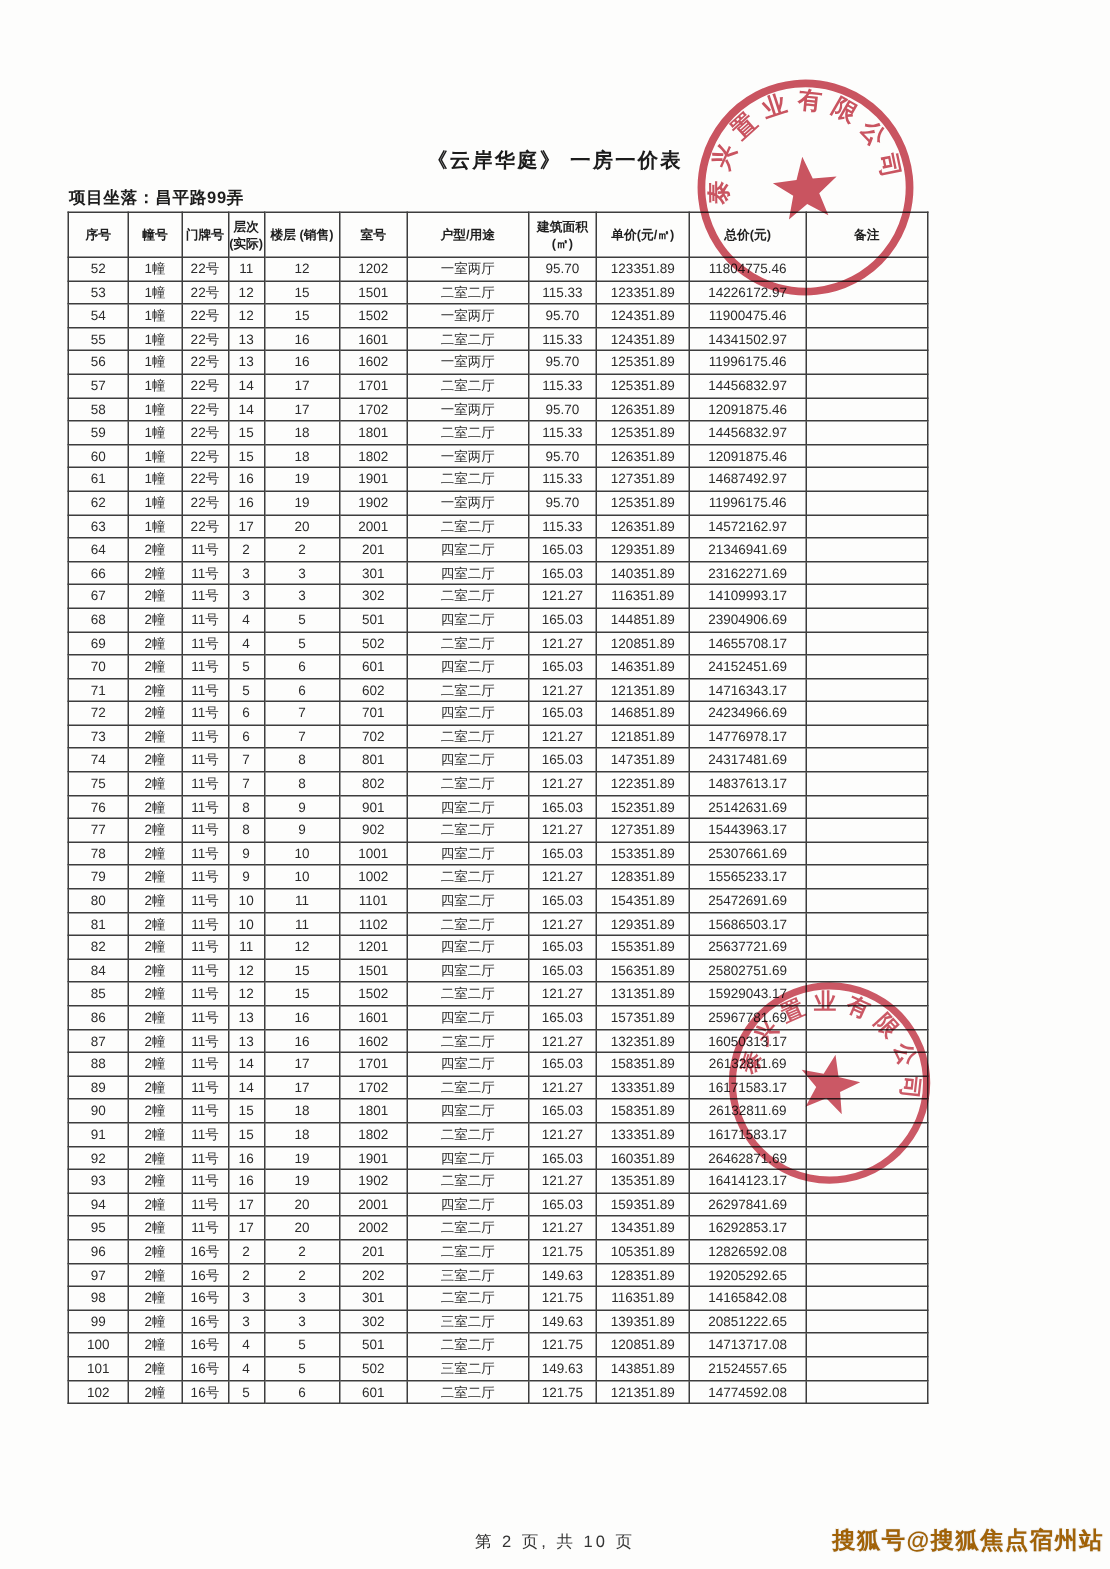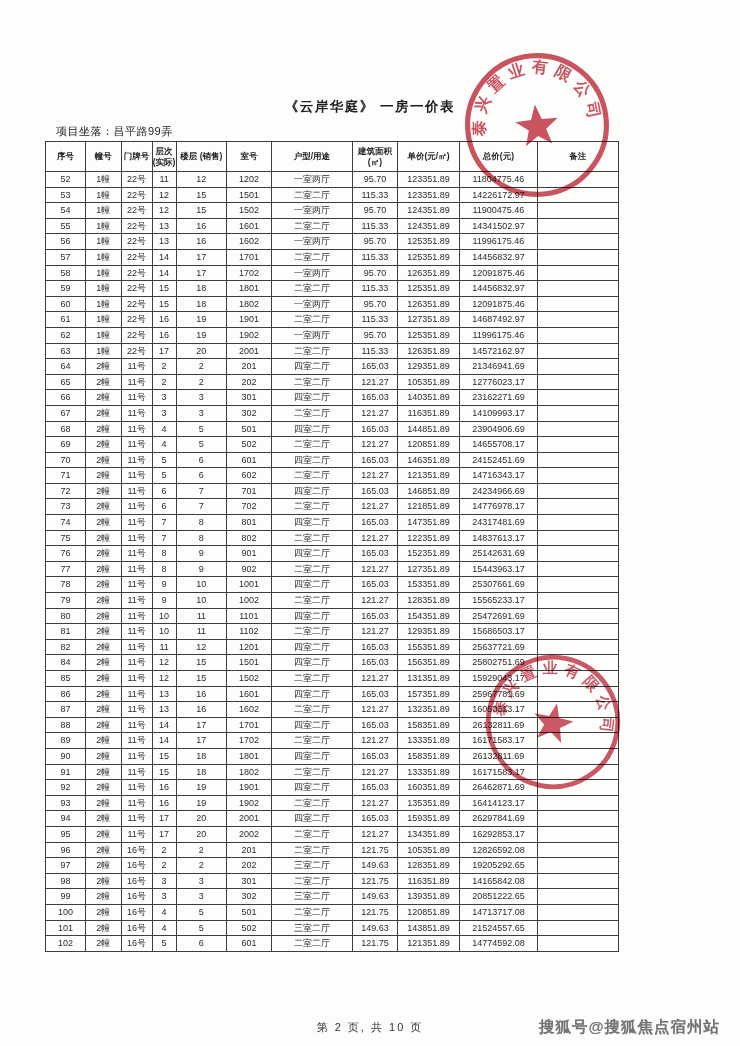--- a/index.html
+++ b/index.html
@@ -15,22 +15,22 @@
     background:#fdfdfc;
     padding-left:28px;
   }
   .doc-title {
     position:absolute; top:98px; left:0; width:100%;
     text-align:center;
     font-size:13.5px; font-weight:bold; color:#1c1c1c;
     letter-spacing:1.5px;
   }
   .location {
-    position:absolute; top:124px; left:56px;
-    font-size:11px; font-weight:normal; color:#1c1c1c;
+    position:absolute; top:124px; left:46px;
+    font-size:11px; font-weight:bold; color:#1c1c1c;
     letter-spacing:0.5px;
   }
   table.price-table {
     position:absolute; top:141px; left:45px;
     width:574px;
     border-collapse:collapse;
     table-layout:fixed;
   }
   .price-table th, .price-table td {
     border:1px solid #3d3d3d;
@@ -55,23 +55,23 @@
     white-space:nowrap;
   }
   .page-footer {
     position:absolute; top:996px; left:0; width:100%;
     text-align:center;
     font-size:11px; color:#333;
     letter-spacing:2px;
     margin-top:24px;
   }
   .watermark {
-    position:absolute; top:1017px; right:20px;
+    position:absolute; top:1017px; right:4px;
     font-size:15.5px; font-weight:bold;
-    color:#737373;
+    color:#a16207;
     letter-spacing:1px;
     text-shadow:0 0 1px #cfcfcf;
   }
   .seal {
     position:absolute;
     mix-blend-mode:multiply;
     pointer-events:none;
   }
   .seal-top   { left:462px; top:50px;  width:150px; height:150px; opacity:0.88; transform:rotate(-6deg); }
   .seal-mid   { left:483px; top:652px; width:140px; height:140px; opacity:0.85; transform:rotate(12deg); }
@@ -285,33 +285,20 @@
           <td>2</td>
           <td>2</td>
           <td>201</td>
           <td>四室二厅</td>
           <td>165.03</td>
           <td>129351.89</td>
           <td>21346941.69</td>
           <td></td>
         </tr>
         <tr>
-          <td>65</td>
-          <td>2幢</td>
-          <td>11号</td>
-          <td>2</td>
-          <td>2</td>
-          <td>202</td>
-          <td>二室二厅</td>
-          <td>121.27</td>
-          <td>105351.89</td>
-          <td>12776023.17</td>
-          <td></td>
-        </tr>
-        <tr>
           <td>66</td>
           <td>2幢</td>
           <td>11号</td>
           <td>3</td>
           <td>3</td>
           <td>301</td>
           <td>四室二厅</td>
           <td>165.03</td>
           <td>140351.89</td>
           <td>23162271.69</td>

